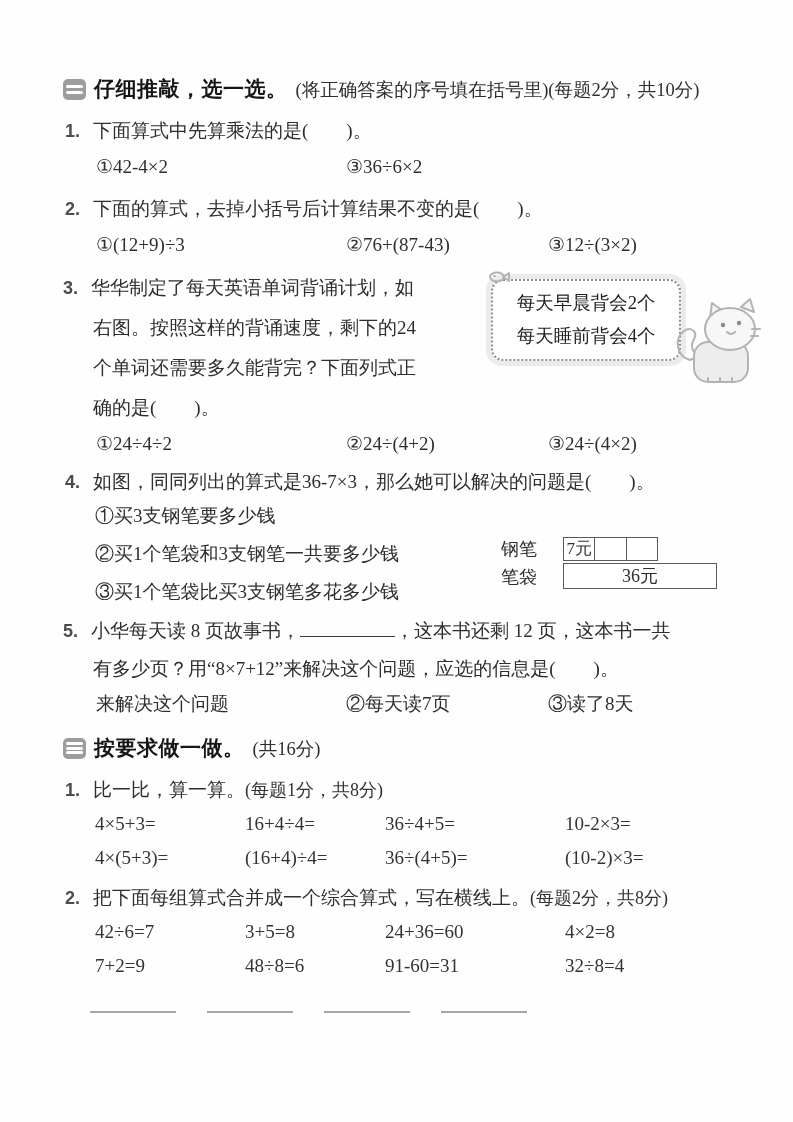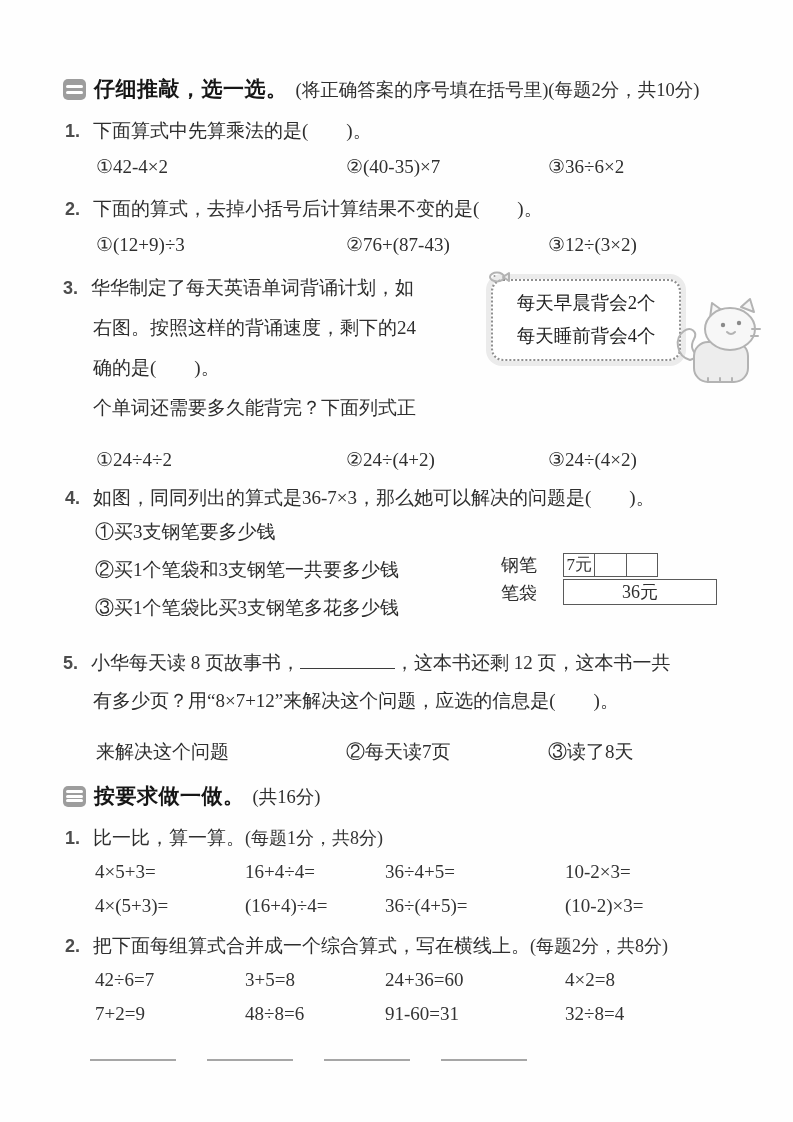--- a/index.html
+++ b/index.html
@@ -23,21 +23,21 @@
     font-weight:700;font-size:21px;color:#161616;letter-spacing:.5px;}
   .sec-note{font-size:18.5px;color:#2f2f2f;}
   
   .q-line{height:30px;line-height:30px;font-size:19px;padding-left:2px;white-space:nowrap;}
   .qnum{display:inline-block;width:28px;font-family:"Liberation Sans","DejaVu Sans",sans-serif;
     font-weight:700;font-size:18px;color:#4c4c4c;}
   .q-note{font-size:18px;color:#333;}
   .opt-row{display:grid;grid-template-columns:250px 202px 1fr;padding-left:33px;
     height:30px;line-height:30px;font-size:19px;color:#2f2f2f;}
   .mt12{margin-top:12px}.mt10{margin-top:10px}.mt8{margin-top:4px}
-  .mt6{margin-top:6px}.mt14{margin-top:14px}.mt2{margin-top:17px}
+  .mt6{margin-top:6px}.mt14{margin-top:14px}.mt2{margin-top:1px}
   
   .q3{position:relative;margin-top:8px;}
   .q3 .tline{line-height:40px;font-size:19px;white-space:nowrap;}
   .q3 .tline.indent{padding-left:30px;}
   .q3-figure{position:absolute;left:423px;top:6px;width:250px;height:110px;}
   .memo-outer{position:absolute;left:0;top:0;width:200px;background:#ebebeb;border-radius:16px;padding:5px;box-sizing:border-box;}
   .memo-inner{border:2px dotted #8f8f8f;border-radius:12px;background:#ffffff;
     padding:6px 10px;text-align:center;}
   .memo-inner .mline{font-size:18.5px;line-height:33px;color:#222;white-space:nowrap;}
   .fish{position:absolute;left:2px;top:-5px;}
@@ -78,40 +78,39 @@
       </span>
     <span class="sec-title">仔细推敲，选一选。</span>
     <span class="sec-note">(将正确答案的序号填在括号里)(每题2分，共10分)</span>
   </div>
 
   <div class="q-line mt12">
     <span class="qnum">1.</span><span>下面算式中先算乘法的是(　　)。</span>
   </div>
   <div class="opt-row mt6">
     <span>①42-4×2</span>
-    <span>②(40-35)×7</span>
     <span>③36÷6×2</span>
   </div>
 
   <div class="q-line mt12">
     <span class="qnum">2.</span><span>下面的算式，去掉小括号后计算结果不变的是(　　)。</span>
   </div>
   <div class="opt-row mt6">
     <span>①(12+9)÷3</span>
     <span>②76+(87-43)</span>
     <span>③12÷(3×2)</span>
   </div>
 
   <div class="q3">
     <div class="tline">
       <span class="qnum">3.</span><span>华华制定了每天英语单词背诵计划，如</span>
     </div>
     <div class="tline indent">右图。按照这样的背诵速度，剩下的24</div>
+    <div class="tline indent">个单词还需要多久能背完？下面列式正</div>
     <div class="tline indent">确的是(　　)。</div>
-    <div class="tline indent">个单词还需要多久能背完？下面列式正</div>
 
     <div class="q3-figure">
       <div class="memo-outer">
         <div class="memo-inner">
           <div class="mline">每天早晨背会2个</div>
           <div class="mline">每天睡前背会4个</div>
         </div>
         <svg class="fish" width="24" height="15" viewBox="0 0 24 15">
           <ellipse class="st" cx="9" cy="8" rx="7" ry="4.5"></ellipse>
           <path class="st" d="M15 8 L21 4 L21 12 Z"></path>

